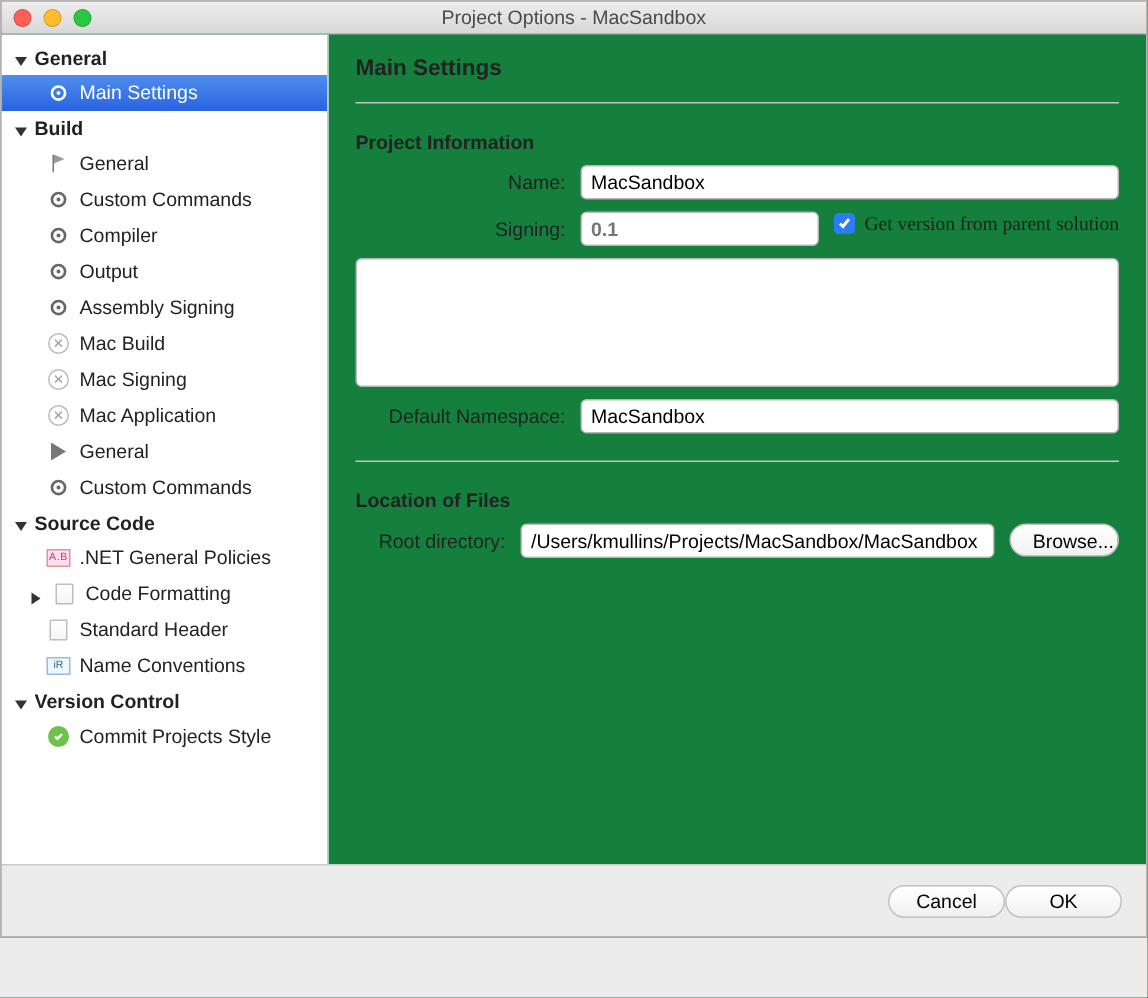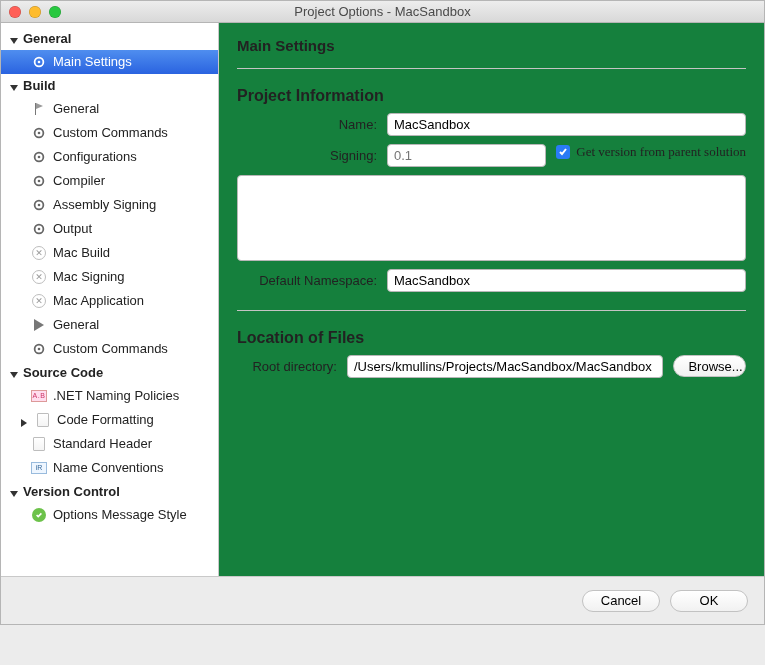--- a/index.html
+++ b/index.html
@@ -72,21 +72,21 @@
     background: linear-gradient(#4f8eef,#2a63e0);
     color: #fff;
   }
   .item .ico { width:16px; height:16px; display:flex; align-items:center; justify-content:center; flex-shrink:0; }
   .content {
     flex: 1;
     padding: 14px 18px;
     overflow:auto;
   }
   h2.pagetitle { margin: 0 0 14px 0; font-size: 15px; font-weight:700; }
-  .section-title { font-weight:700; margin: 10px 0 8px 0; font-size:16px; }
+  .section-title { font-weight:700; margin: 10px 0 8px 0; font-size:13px; }
   .hr { border:0; border-top:1px solid #c4c4c4; margin: 18px 0; }
   .row { display:flex; align-items:center; margin: 8px 0; }
   .row.top { align-items:flex-start; }
   .lbl { width: 150px; text-align:right; padding-right:10px; color:#222; }
   .field { flex:1; display:flex; align-items:flex-start; gap:10px; }
   input[type=text] {
     font: inherit;
     padding: 3px 6px;
     border: 1px solid #b7b7b7;
     border-radius: 4px;
@@ -107,21 +107,21 @@
   }
   .chk { display:flex; align-items:center; gap:6px; white-space:nowrap;font-family:Liberation Serif, serif; }
   .chkbox {
     width:14px; height:14px; border-radius:3px;
     background:#2a7bf6; display:flex; align-items:center; justify-content:center;
   }
   .chkbox svg { width:10px; height:10px; }
   .footer {
     height: 48px; border-top:1px solid #c9c9c9;
     display:flex; justify-content:flex-end; align-items:center;
-    padding: 0 16px; gap:10px; background:#ececec; flex-shrink:0;
+    padding: 0 16px; gap:0; background:#ececec; flex-shrink:0;
   }
   button.mac {
     font: inherit;
     background: linear-gradient(#fff,#f1f1f1);
     border: 1px solid #c2c2c2;
     border-radius: 11px;
     height: 22px; min-width: 78px;
     padding: 0 14px;
     cursor: default;
   }
@@ -196,48 +196,39 @@
           </span>
         <span>Custom Commands</span>
       </div>
       <div class="item">
         <span class="ico">
             <svg class="gear" viewBox="0 0 16 16">
               <circle cx="8" cy="8" r="5" fill="none" stroke="#666" stroke-width="2"></circle>
               <circle cx="8" cy="8" r="1.5" fill="#666"></circle>
             </svg>
           </span>
-        <span>Configurations</span>
-      </div>
-      <div class="item">
-        <span class="ico">
-            <svg class="gear" viewBox="0 0 16 16">
-              <circle cx="8" cy="8" r="5" fill="none" stroke="#666" stroke-width="2"></circle>
-              <circle cx="8" cy="8" r="1.5" fill="#666"></circle>
-            </svg>
-          </span>
         <span>Compiler</span>
       </div>
       <div class="item">
         <span class="ico">
             <svg class="gear" viewBox="0 0 16 16">
               <circle cx="8" cy="8" r="5" fill="none" stroke="#666" stroke-width="2"></circle>
               <circle cx="8" cy="8" r="1.5" fill="#666"></circle>
             </svg>
           </span>
+        <span>Output</span>
+      </div>
+      <div class="item">
+        <span class="ico">
+            <svg class="gear" viewBox="0 0 16 16">
+              <circle cx="8" cy="8" r="5" fill="none" stroke="#666" stroke-width="2"></circle>
+              <circle cx="8" cy="8" r="1.5" fill="#666"></circle>
+            </svg>
+          </span>
         <span>Assembly Signing</span>
-      </div>
-      <div class="item">
-        <span class="ico">
-            <svg class="gear" viewBox="0 0 16 16">
-              <circle cx="8" cy="8" r="5" fill="none" stroke="#666" stroke-width="2"></circle>
-              <circle cx="8" cy="8" r="1.5" fill="#666"></circle>
-            </svg>
-          </span>
-        <span>Output</span>
       </div>
       <div class="item">
         <span class="ico">
             <span class="circ">✕</span>
           </span>
         <span>Mac Build</span>
       </div>
       <div class="item">
         <span class="ico">
             <span class="circ">✕</span>
@@ -270,21 +261,21 @@
       <div class="hdr">
         <span class="disclosure"><svg viewBox="0 0 10 10">
               <polygon points="1,2 9,2 5,8" fill="#333"></polygon>
             </svg></span>
         <span>Source Code</span>
       </div>
       <div class="item">
         <span class="ico">
             <span class="ab">A.B</span>
           </span>
-        <span>.NET Naming Policies</span>
+        <span>.NET General Policies</span>
       </div>
       <div class="item" style="padding-left:18px">
         <span class="disclosure"><svg viewBox="0 0 10 10">
               <polygon points="2,1 8,5 2,9" fill="#333"></polygon>
             </svg></span>
         <span class="ico">
             <span class="doc"></span>
           </span>
         <span>Code Formatting</span>
       </div>
@@ -308,41 +299,41 @@
         <span>Version Control</span>
       </div>
       <div class="item">
         <span class="ico">
           <span class="ok">
               <svg viewBox="0 0 10 10">
                 <polyline points="2,5 4,7 8,3" fill="none" stroke="#fff" stroke-width="2"></polyline>
               </svg>
             </span>
         </span>
-        <span>Options Message Style</span>
+        <span>Commit Projects Style</span>
       </div>
     </div>
 
     <div class="content">
       <h2 class="pagetitle">Main Settings</h2>
       <hr class="hr" style="margin-top:4px">
 
       <div class="section-title">Project Information</div>
 
       <div class="row">
         <div class="lbl">Name:</div>
         <div class="field">
           <input type="text" value="MacSandbox" style="">
         </div>
       </div>
 
       <div class="row">
         <div class="lbl">Signing:</div>
         <div class="field">
-          <input type="text" disabled="" style="max-width: 170px;" placeholder="0.1">
+          <input type="text" disabled="" style="max-width: 170px; font-weight: bold;" placeholder="0.1">
           <label class="chk">
             <span class="chkbox">
               <svg viewBox="0 0 10 10">
                   <polyline points="2,5 4,7 8,2" fill="none" stroke="#fff" stroke-width="2"></polyline>
                 </svg>
             </span>
             <span>Get version from parent solution</span>
           </label>
         </div>
       </div>

